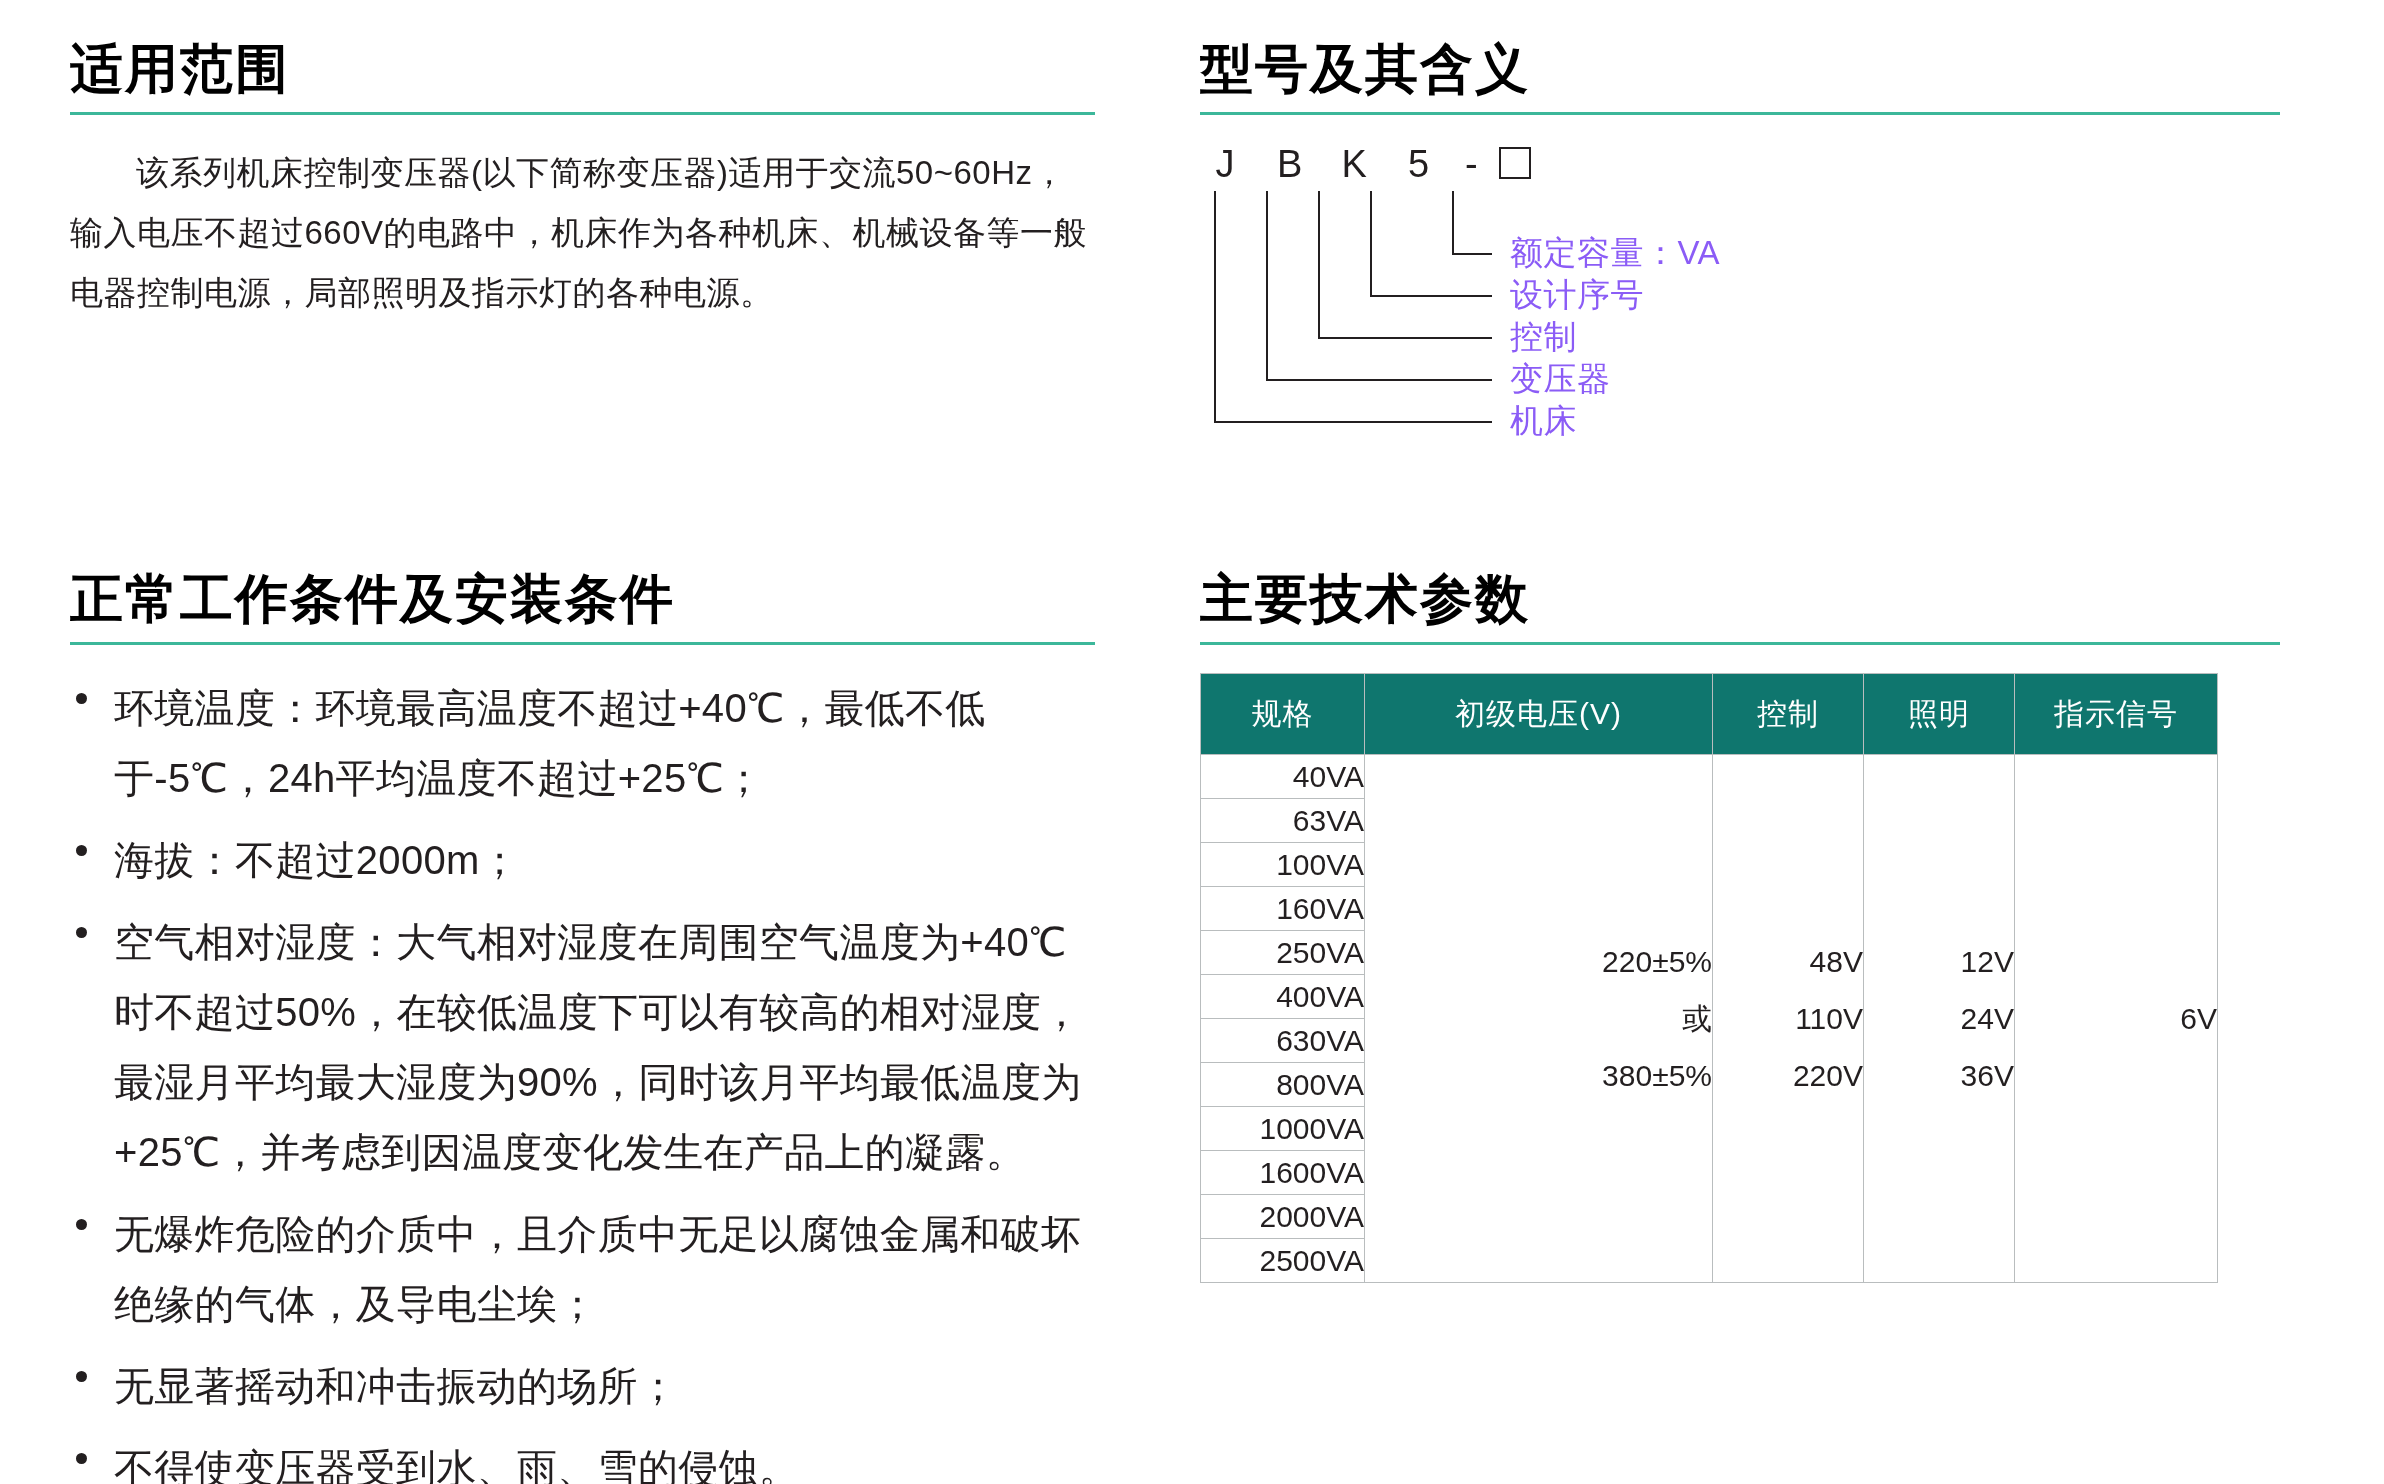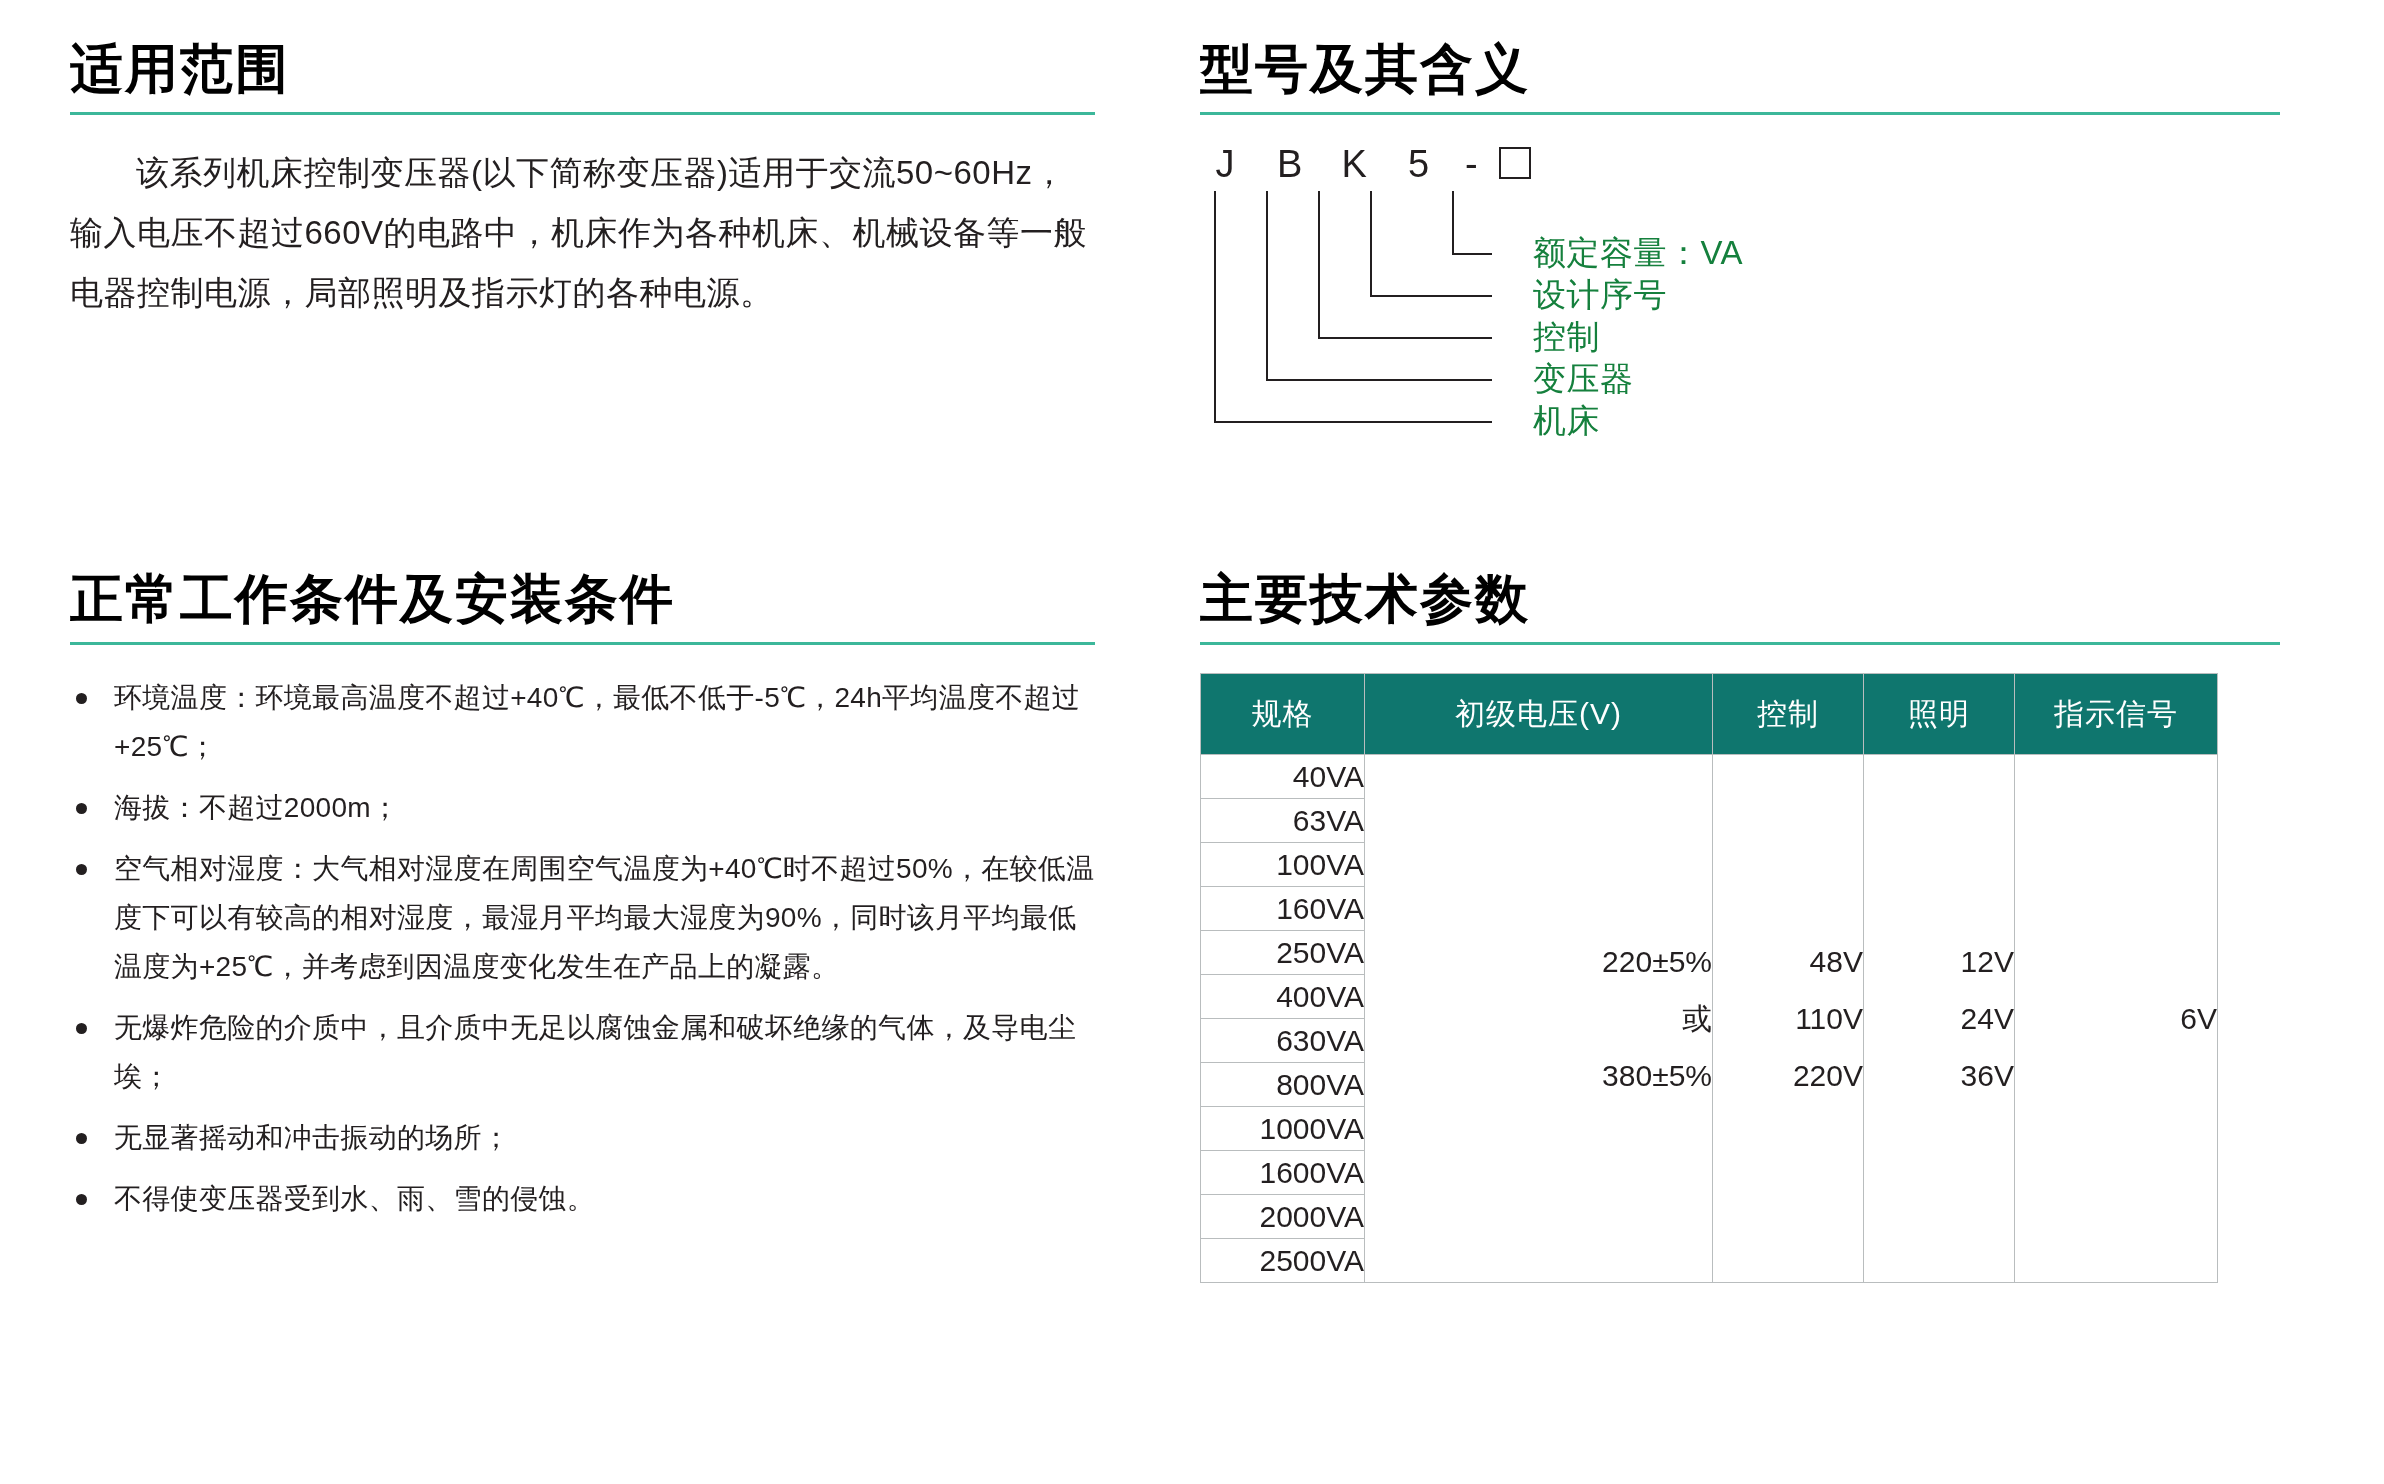--- a/index.html
+++ b/index.html
@@ -53,21 +53,21 @@
   }
 
   
   ul.bullets {
     list-style: none;
     margin: 0;
     padding: 0;
   }
   ul.bullets li {
     position: relative;
-    font-size: 28px;
+    font-size: 40px;
     line-height: 1.75;
     color: #231f20;
     padding-left: 44px;
     margin-bottom: 12px;
     letter-spacing: 0.3px;
   }
   ul.bullets li .dot {
     position: absolute;
     left: 6px;
     top: 20px;
@@ -122,24 +122,23 @@
   }
   .leader .horz {
     position: absolute;
     height: 2px;
     background: #231f20;
     left: 0;
   }
   .leader .lbl {
     position: absolute;
     font-size: 33px;
-    color: #15803d;
+    color: #8b5cf6;
     white-space: nowrap;
     letter-spacing: 0.5px;
-    margin-left: 23px;
   }
 
   
   table.spec {
     border-collapse: collapse;
     width: 1018px;
     table-layout: fixed;
   }
   table.spec th {
     background: #0f766e;

